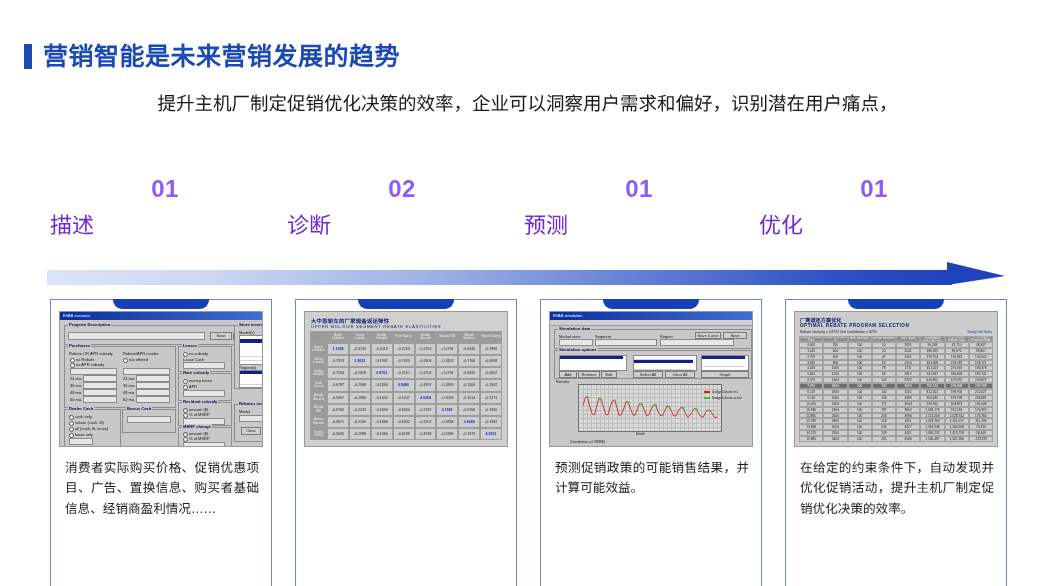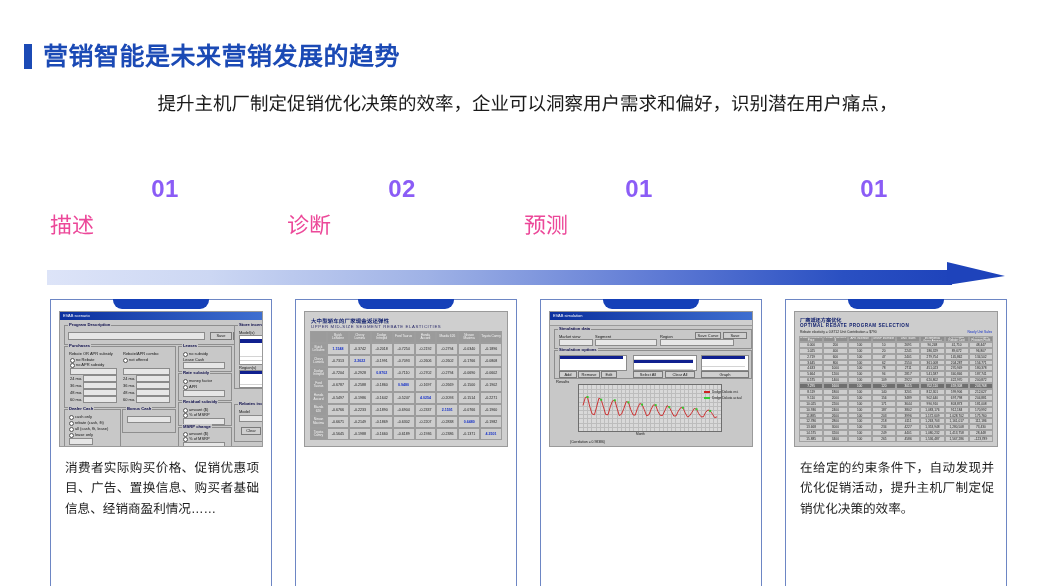--- a/index.html
+++ b/index.html
@@ -30,21 +30,21 @@
   .intro{
     position:absolute;left:50px;top:88px;width:955px;
     font-size:18.5px;color:#1a1a1a;line-height:1.75;text-align:center;
   }
   .intro .hl{color:#1243c8;font-weight:bold;}
 
   
   .steps{position:absolute;left:50px;top:176px;width:955px;height:70px;}
   .step{position:absolute;top:0;width:230px;}
   .step-num{font-size:24px;font-weight:bold;color:#8b5cf6;line-height:1.1;letter-spacing:.5px;text-align:center;}
-  .step-label{font-size:22px;color:#ec4899;margin-top:12px;line-height:1.1;}
+  .step-label{font-size:22px;color:#6d28d9;margin-top:12px;line-height:1.1;}
 
   
   .arrow{position:absolute;left:47px;top:265px;width:958px;height:26px;}
   .arrow-shaft{
     position:absolute;left:0;top:5px;width:905px;height:15px;
     background:linear-gradient(to right,#dde4f8 0%,#ccd7f3 18%,#9fb2e6 42%,#5d79d4 68%,#2a50c2 88%,#1e43bb 100%);
   }
   .arrow-head{
     position:absolute;left:900px;top:-3px;width:0;height:0;
     border-top:14px solid transparent;
@@ -152,20 +152,21 @@
     <div class="step" style="left:237px;">
       <div class="step-num">02</div>
       <div class="step-label">诊断</div>
     </div>
     <div class="step" style="left:474px;">
       <div class="step-num">01</div>
       <div class="step-label">预测</div>
     </div>
     <div class="step" style="left:709px;">
       <div class="step-num">01</div>
+      <div class="step-label">优化</div>
     </div>
   </div>
 
   <div class="arrow">
     <div class="arrow-shaft"></div>
     <div class="arrow-head"></div>
     <div class="arrow-head2"></div>
   </div>
 
   <div class="cards">
@@ -498,20 +499,21 @@
               </svg>
             </div>
           <div class="lbl" style="left:86px;top:120px;font-size:3.2px;">Month</div>
           <div class="lbl" style="left:20px;top:128px;font-size:3.4px;">(Correlation = 0.98386)</div>
           <div class="legend-box">
             <div><i style="background:#cc2222;"></i>Dodge Dakota est.</div>
             <div style="margin-top:2px;"><i style="background:#33cc33;"></i>Dodge Dakota actual</div>
           </div>
         </div>
       </div>
+      <div class="caption">预测促销政策的可能销售结果，并计算可能效益。</div>
     </div>
 
     <div class="card" style="left:735px;">
       <div class="card-tab"></div>
       <div class="thumb">
         <div class="opt">
           <div class="opt-h1">厂商返还方案优化</div>
           <div class="opt-h2">OPTIMAL REBATE PROGRAM SELECTION</div>
           <div class="opt-h3">Rebate elasticity =   0.8712     Unit Contribution =   $790</div>
           <div class="opt-h4">Nearly Unit Sales</div>

